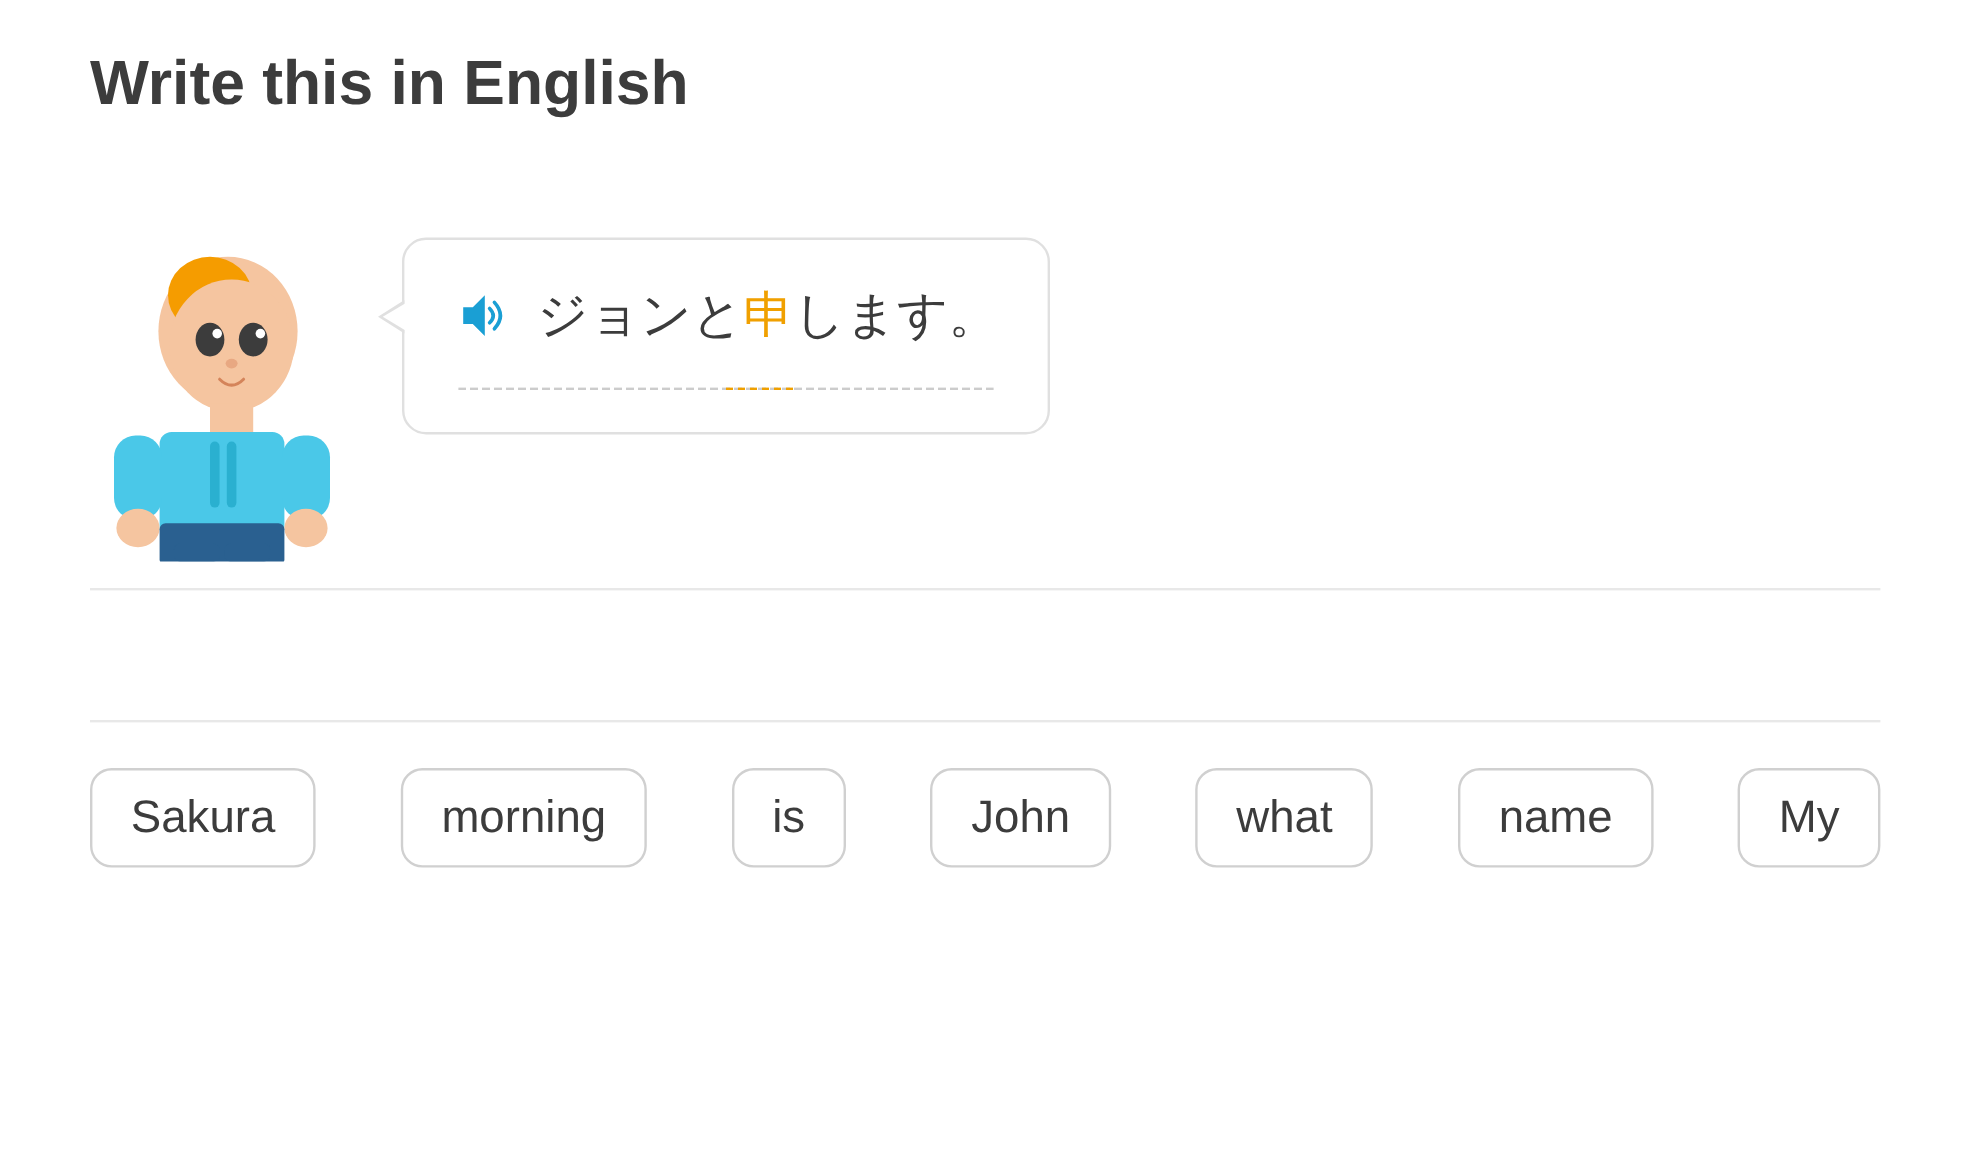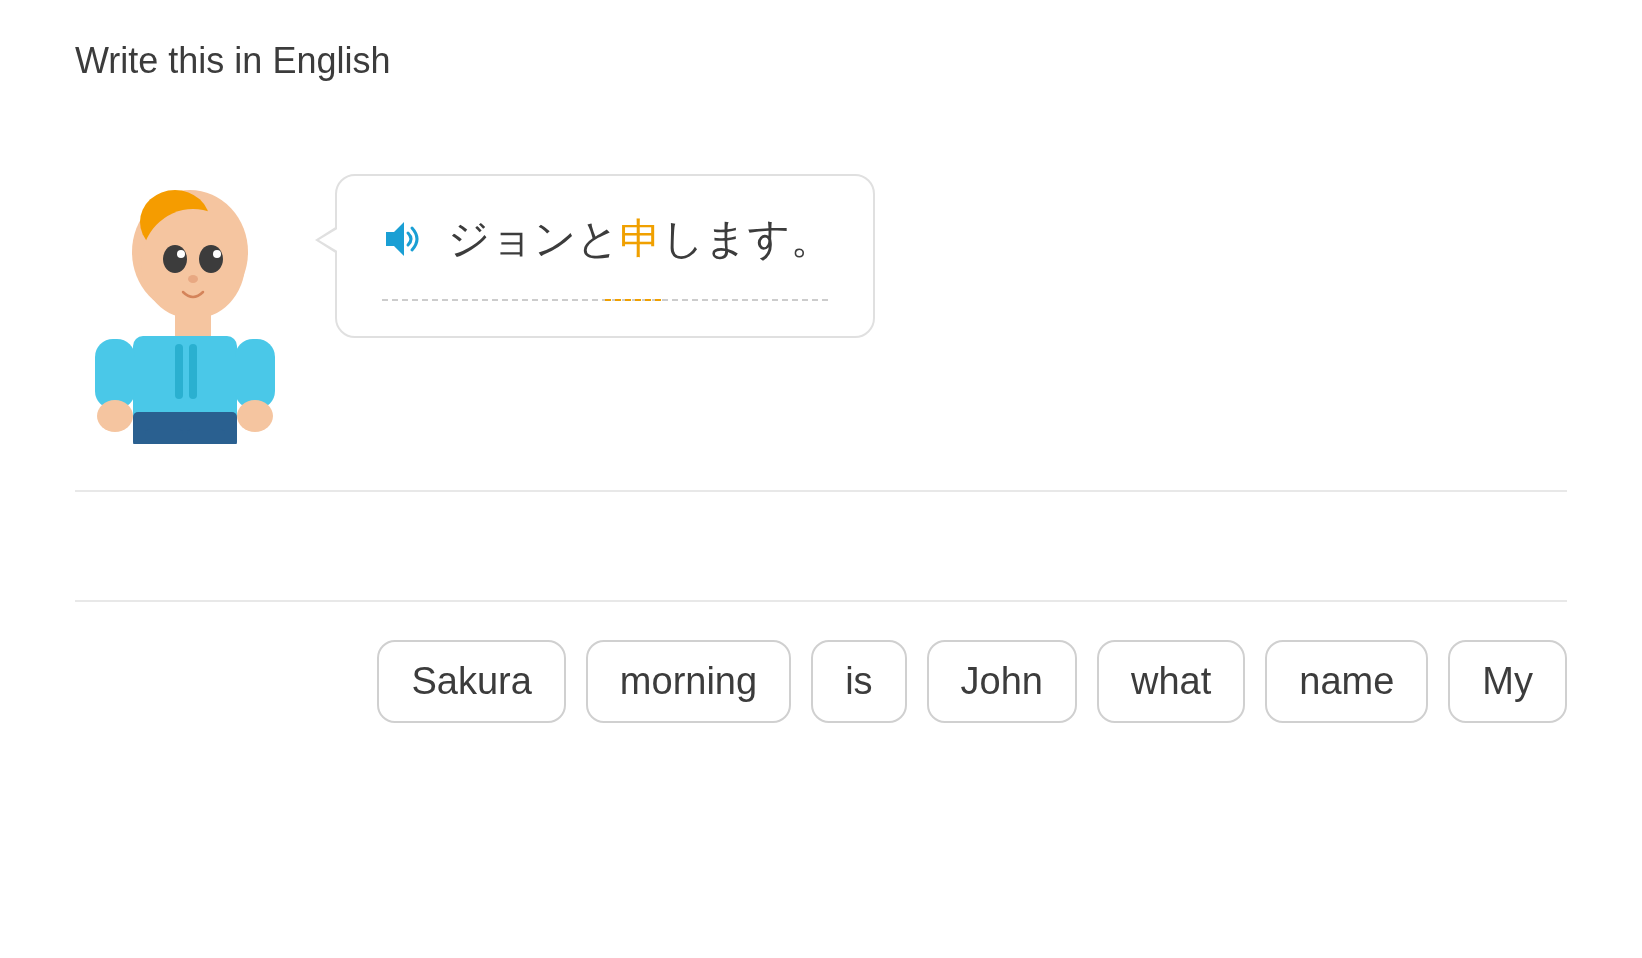--- a/index.html
+++ b/index.html
@@ -14,28 +14,28 @@
       width: 1642px;
       height: 958px;
       overflow: hidden;
       position: relative;
     }
 
     .page-title {
       position: absolute;
       top: 40px;
       left: 75px;
-      font-size: 36px;
-      font-weight: 400;
+      font-size: 52px;
+      font-weight: 700;
       color: #3c3c3c;
     }
 
     .content-area {
       position: absolute;
-      top: 144px;
+      top: 168px;
       left: 75px;
       right: 75px;
       display: flex;
       align-items: flex-start;
       gap: 40px;
     }
 
     
     .character-container {
       width: 220px;
@@ -166,21 +166,21 @@
       height: 110px;
     }
 
     
     .word-bank {
       position: absolute;
       top: 640px;
       left: 0;
       right: 0;
       display: flex;
-      justify-content: flex-end;
+      justify-content: space-between;
       gap: 20px;
       flex-wrap: wrap;
       padding: 0 75px;
     }
 
     .word-chip {
       background: #ffffff;
       border: 2px solid #d0d0d0;
       border-radius: 18px;
       padding: 18px 32px;

